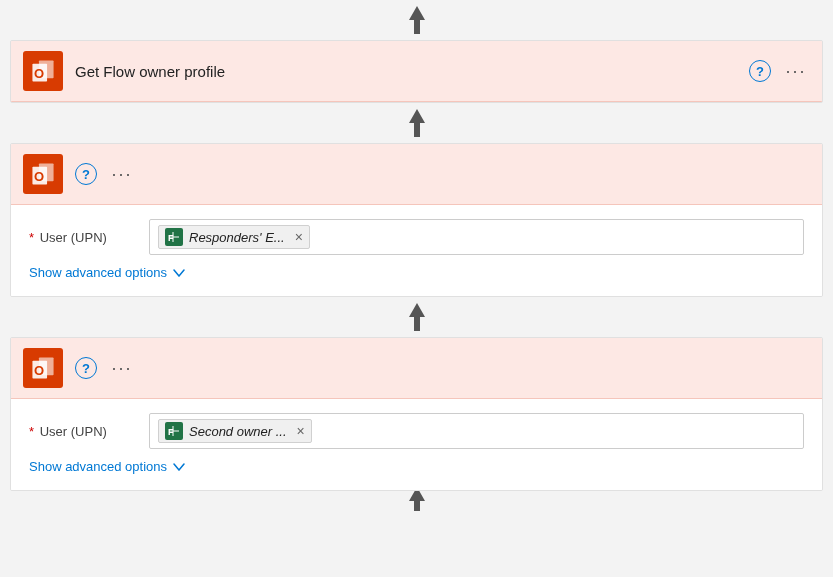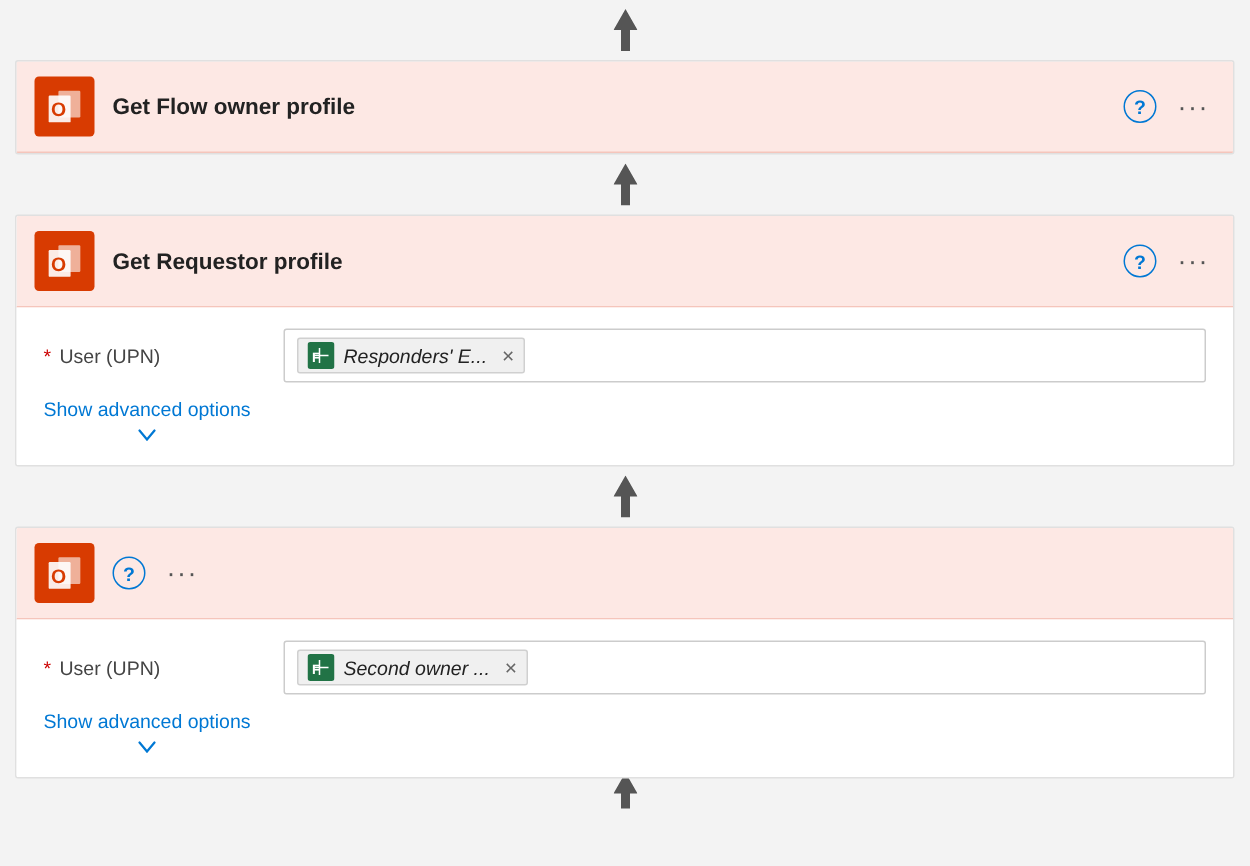--- a/index.html
+++ b/index.html
@@ -64,21 +64,21 @@
 
     .card-icon svg {
       width: 26px;
       height: 26px;
       fill: white;
     }
 
     .card-title {
       flex: 1;
       font-size: 15px;
-      font-weight: 700;
+      font-weight: 400;
       color: #222;
     }
 
     .card-actions {
       display: flex;
       align-items: center;
       gap: 10px;
     }
 
     .help-btn {
@@ -108,21 +108,20 @@
 
     .card-body {
       padding: 14px 18px 16px 18px;
       background: #fff;
     }
 
     .field-row {
       display: flex;
       align-items: center;
       margin-bottom: 10px;
-      gap: 40px;
     }
 
     .field-label {
       font-size: 13px;
       color: #444;
       min-width: 120px;
       flex-shrink: 0;
     }
 
     .field-label .required {
@@ -176,21 +175,20 @@
       display: flex;
       align-items: center;
       gap: 6px;
       color: #0078d4;
       font-size: 13px;
       cursor: pointer;
       margin-top: 6px;
       background: transparent;
       border: none;
       padding: 0;
-      flex-direction: column;
     }
 
     .show-advanced svg {
       fill: #0078d4;
     }
   </style>
 </head>
 <body>
 
 <div class="flow-container">
@@ -226,21 +224,20 @@
 
   <div class="card">
     <div class="card-header">
       <div class="card-icon">
         <svg viewBox="0 0 32 32" xmlns="http://www.w3.org/2000/svg">
           <rect x="3" y="7" width="18" height="22" rx="1" fill="white" opacity="0.9"></rect>
           <rect x="11" y="3" width="18" height="22" rx="1" fill="white" opacity="0.6"></rect>
           <text x="5" y="24" font-size="16" font-weight="bold" fill="#d83b01">O</text>
         </svg>
       </div>
-      <span class="card-title">Get Requestor profile</span>
       <div class="card-actions">
         <button class="help-btn">?</button>
         <button class="more-btn">···</button>
       </div>
     </div>
     <div class="card-body">
       <div class="field-row">
         <div class="field-label">
           <span class="required">*</span>
           <span>User (UPN)</span>

